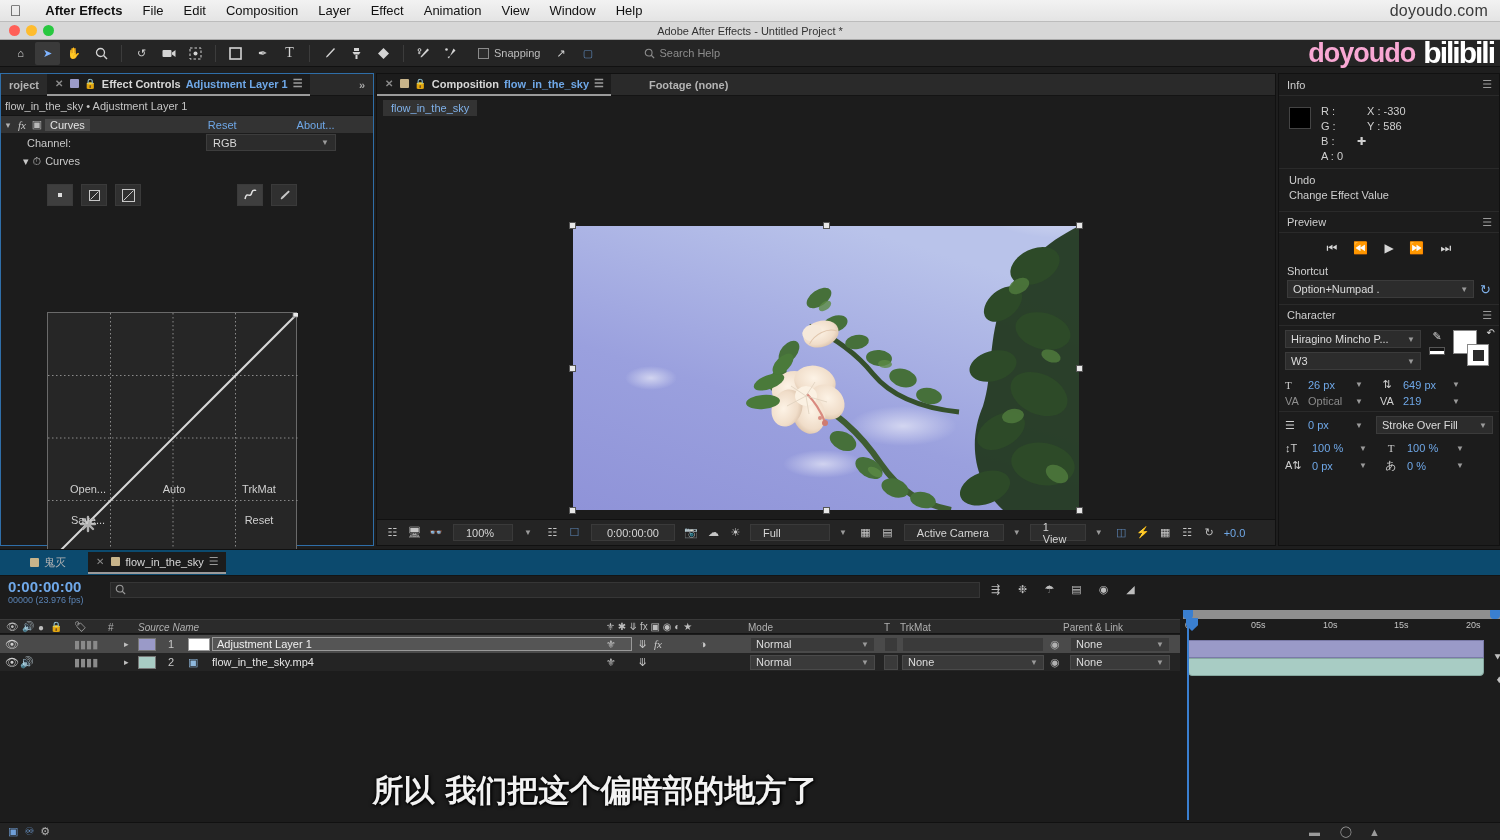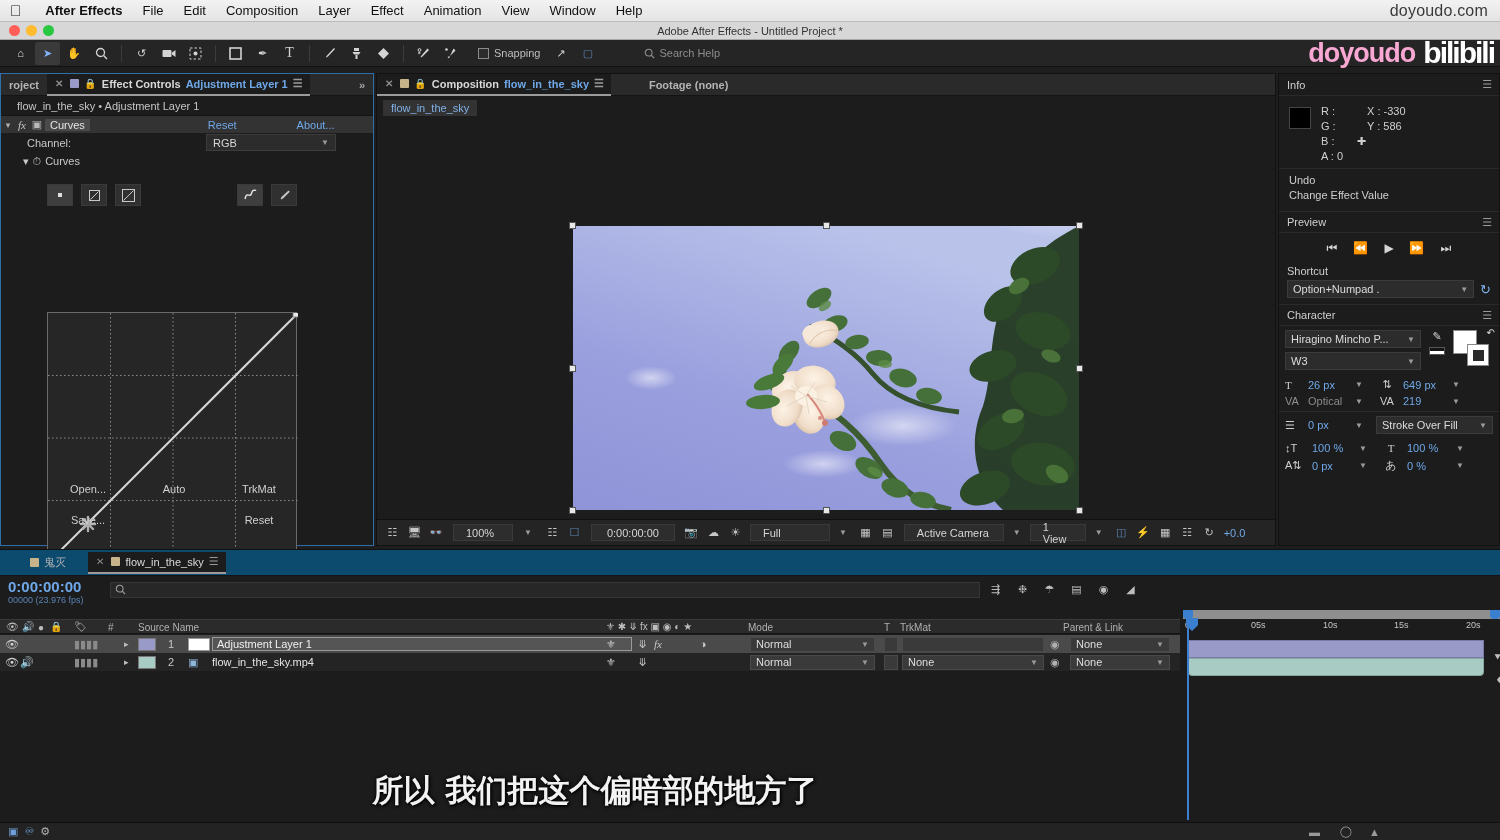--- a/index.html
+++ b/index.html
@@ -84,21 +84,21 @@
   }
   .ptab.active { background:#1c1c1c; border-bottom:2px solid #9b9b9b; color:#d8d8d8; }
   .swatch { width:9px; height:9px; border-radius:1px; }
   .blue { color:#6fa8e8; }
   .xmark { color:#8b8b8b; font-size:10px; margin-right:2px; }
   .hamb { color:#9a9a9a; font-size:11px; letter-spacing:-1px; }
 
   
   #ecPanel { left:0; top:73px; width:374px; height:473px; background:#1c1c1c;
              border:1px solid #2f6ea8; }
-  #ecSub { height:20px; display:flex; align-items:center; padding-left:16px;
+  #ecSub { height:20px; display:flex; align-items:center; padding-left:4px;
            color:#c5c5c5; font-size:11px; border-bottom:1px solid #141414;}
   .fxRow { height:17px; display:flex; align-items:center; background:#333;
            font-size:11px; }
   .fxRow .arrow { width:14px; text-align:center; color:#b0b0b0; font-size:9px; }
   .fxName { background:#4a4a4a; padding:0 5px; color:#e4e4e4; }
   .chanRow { height:19px; display:flex; align-items:center; font-size:11px; }
   .combo {
     background:#2c2c2c; border:1px solid #3d3d3d; height:17px;
     display:flex; align-items:center; padding:0 6px; color:#d8d8d8;
     justify-content:space-between;
@@ -748,21 +748,21 @@
     <span class="tlIcon">◢</span>
   </div>
 
   <div id="colHead">
     <span class="abs" style="left:6px;top:1px;color:#bdbdbd">👁</span>
     <span class="abs" style="left:22px;top:1px;color:#bdbdbd">🔊</span>
     <span class="abs" style="left:38px;top:2px;color:#bdbdbd">●</span>
     <span class="abs" style="left:50px;top:1px;color:#bdbdbd">🔒</span>
     <span class="abs" style="left:74px;top:1px;color:#bdbdbd">🏷</span>
     <span class="abs" style="left:108px;top:2px;">#</span>
-    <span class="abs" style="left:138px;top:2px;">Source Name</span>
+    <span class="abs" style="left:138px;top:2px;font-style:italic;">Source Name</span>
     <span class="abs" style="left:606px;top:1px;color:#bdbdbd">⚜ ✱ ⤋ fx ▣ ◉ ◐ ★</span>
     <span class="abs" style="left:748px;top:2px;">Mode</span>
     <span class="abs" style="left:884px;top:2px;">T</span>
     <span class="abs" style="left:900px;top:2px;">TrkMat</span>
     <span class="abs" style="left:1046px;top:2px;padding-left:17px;">Parent &amp; Link</span>
   </div>
 
   <div class="lrow sel" style="top:85px">
     <span class="abs" style="left:5px;color:#d0d0d0">👁</span>
     <span class="abs" style="left:74px;color:#8a8a8a">▮▮▮▮</span>

